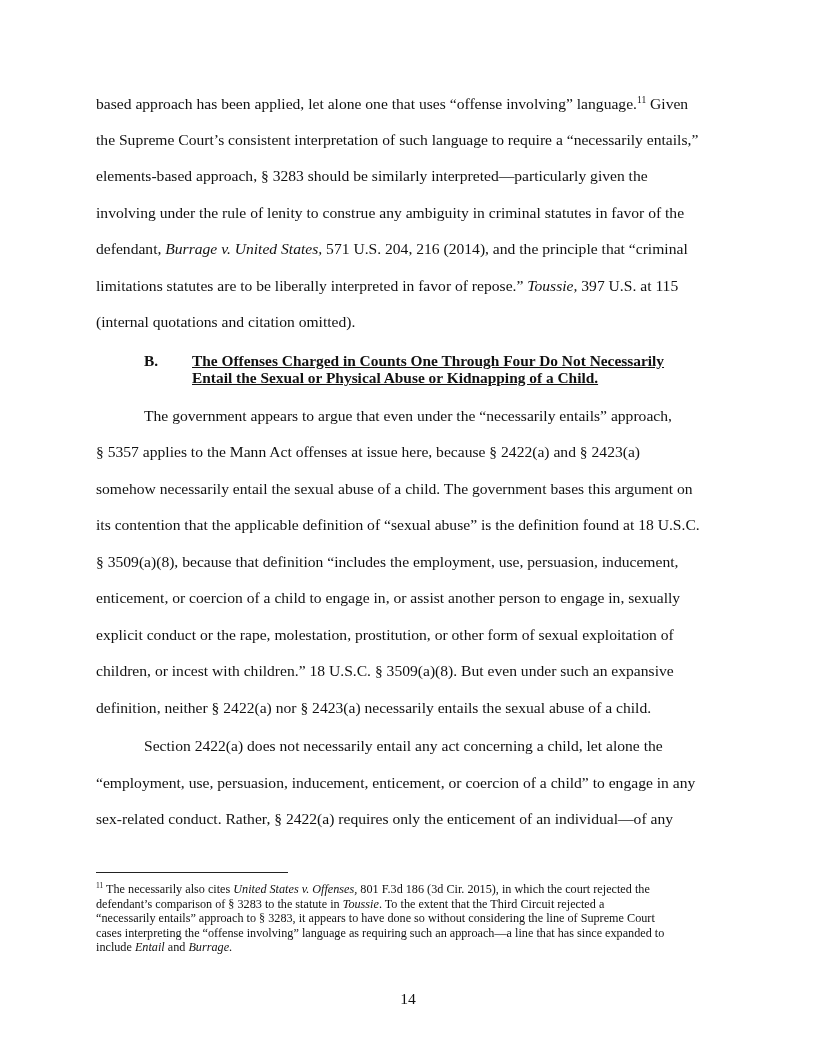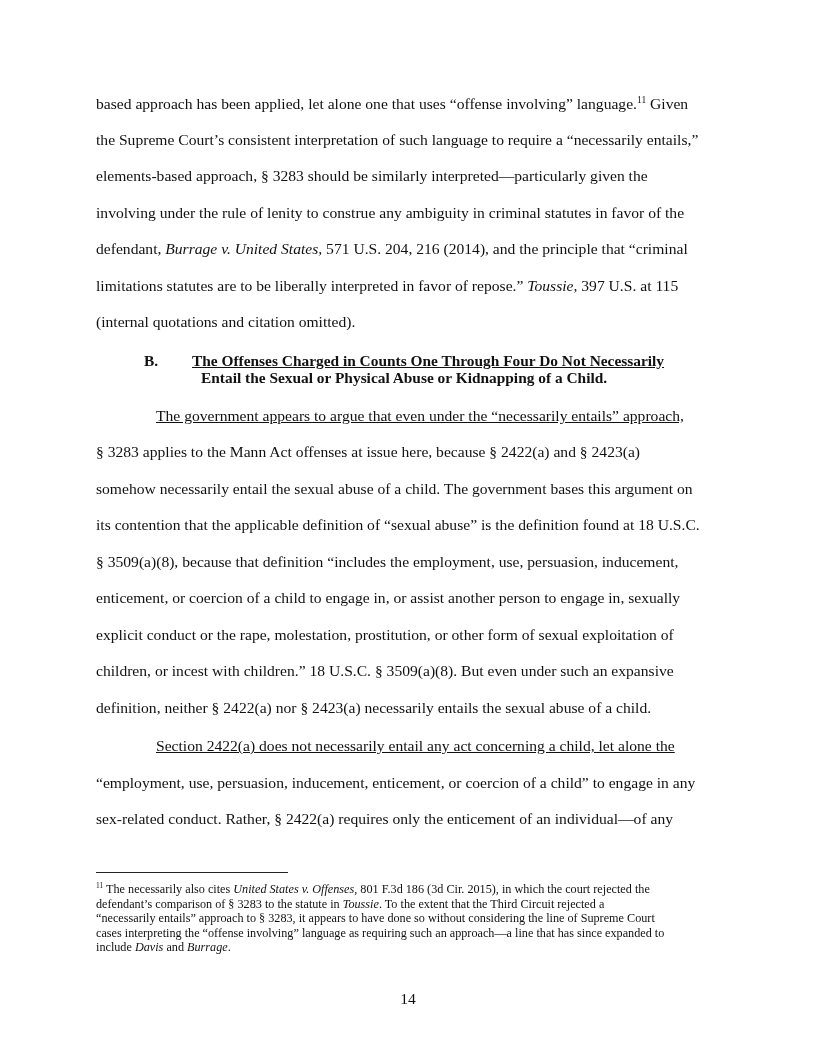--- a/index.html
+++ b/index.html
@@ -5,30 +5,30 @@
     html, body { margin: 0; padding: 0; background: #ffffff; }
     body {
       width: 816px; height: 1056px; position: relative; overflow: hidden;
       font-family: "Liberation Serif", "DejaVu Serif", serif;
       color: #111111;
     }
     .line {
       position: absolute; left: 96px; width: 640px;
       font-size: 15.6px; line-height: 18px; white-space: nowrap;
     }
-    .indent { left: 156px; text-decoration: underline; }
+    .indent { left: 144px; }
     .sup { font-size: 9.5px; vertical-align: super; line-height: 0; }
     i { font-style: italic; }
     .heading {
       position: absolute; left: 144px; width: 600px;
       font-size: 15.4px; font-weight: bold; line-height: 17px;
     }
     .heading .label { position: absolute; left: 0; top: 0; }
     .heading .title { position: absolute; left: 48px; top: 0; text-decoration: underline; white-space: nowrap; }
-    .heading .title2 { position: absolute; left: 57px; top: 17px; white-space: nowrap; }
+    .heading .title2 { position: absolute; left: 48px; top: 17px; text-decoration: underline; white-space: nowrap; }
     .rule { position: absolute; left: 96px; top: 872px; width: 192px; height: 1px; background: #222; }
     .fn {
       position: absolute; left: 96px; width: 630px;
       font-size: 12.2px; line-height: 14.5px; white-space: nowrap;
     }
     .fn .sup { font-size: 7.5px; }
     .pageno {
       position: absolute; top: 990px; left: 0; width: 816px; text-align: center;
       font-size: 15.6px;
     }
@@ -50,21 +50,21 @@
 </div>
 <div class="line" style="top:313px">(internal quotations and citation omitted).</div>
 
 <div class="heading" style="top:352px">
   <span class="label">B.</span>
   <span class="title">The Offenses Charged in Counts One Through Four Do Not Necessarily</span>
   <span class="title2">Entail the Sexual or Physical Abuse or Kidnapping of a Child.</span>
 </div>
 
 <div class="line indent" style="top:407px">The government appears to argue that even under the “necessarily entails” approach,</div>
-<div class="line" style="top:443px">§ 3283 applies to the Mann Act offenses at issue here, because § 2422(a)  and § 2423(a)</div>
+<div class="line" style="top:443px">§ 5357 applies to the Mann Act offenses at issue here, because § 2422(a)  and § 2423(a)</div>
 <div class="line" style="top:480px">somehow necessarily entail the sexual abuse of a child.  The government bases this argument on</div>
 <div class="line" style="top:516px">its contention that the applicable definition of “sexual abuse” is the definition found at 18 U.S.C.</div>
 <div class="line" style="top:553px">§ 3509(a)(8), because that definition “includes the employment, use, persuasion, inducement,</div>
 <div class="line" style="top:589px">enticement, or coercion of a child to engage in, or assist another person to engage in, sexually</div>
 <div class="line" style="top:626px">explicit conduct or the rape, molestation, prostitution, or other form of sexual exploitation of</div>
 <div class="line" style="top:662px">children, or incest with children.”  18 U.S.C. § 3509(a)(8).  But even under such an expansive</div>
 <div class="line" style="top:699px">definition, neither § 2422(a) nor § 2423(a) necessarily entails the sexual abuse of a child.</div>
 
 <div class="line indent" style="top:737px">Section 2422(a) does not necessarily entail any act concerning a child, let alone the</div>
 <div class="line" style="top:774px">“employment, use, persuasion, inducement, enticement, or coercion of a child” to engage in any</div>
@@ -74,16 +74,16 @@
 
 <div class="fn" style="top:882px">
   <span class="sup">11</span><span> The necessarily also cites </span><i>United States v. Offenses,</i><span> 801 F.3d 186 (3d Cir. 2015), in which the court rejected the</span>
 </div>
 <div class="fn" style="top:896.5px">
   <span>defendant’s comparison of § 3283 to the statute in </span><i>Toussie</i><span>.  To the extent that the Third Circuit rejected a</span>
 </div>
 <div class="fn" style="top:911px">“necessarily entails” approach to § 3283, it appears to have done so without considering the line of Supreme Court</div>
 <div class="fn" style="top:925.5px">cases interpreting the “offense involving” language as requiring such an approach—a line that has since expanded to</div>
 <div class="fn" style="top:940px">
-  <span>include </span><i>Davis</i><span> and </span><i>Burrage</i><span>.</span>
+  <span>include </span><i>Entail</i><span> and </span><i>Burrage</i><span>.</span>
 </div>
 
 <div class="pageno">14</div>
 
 </body></html>

